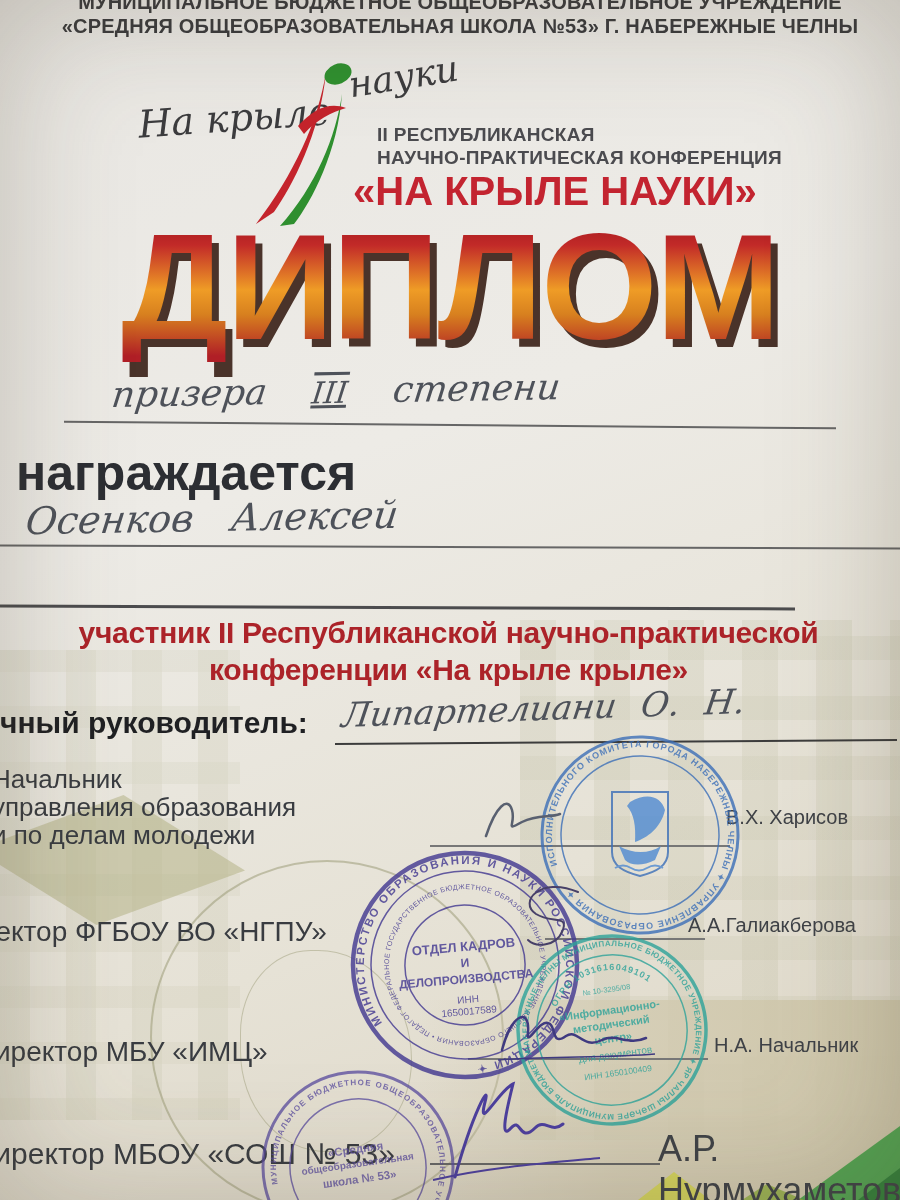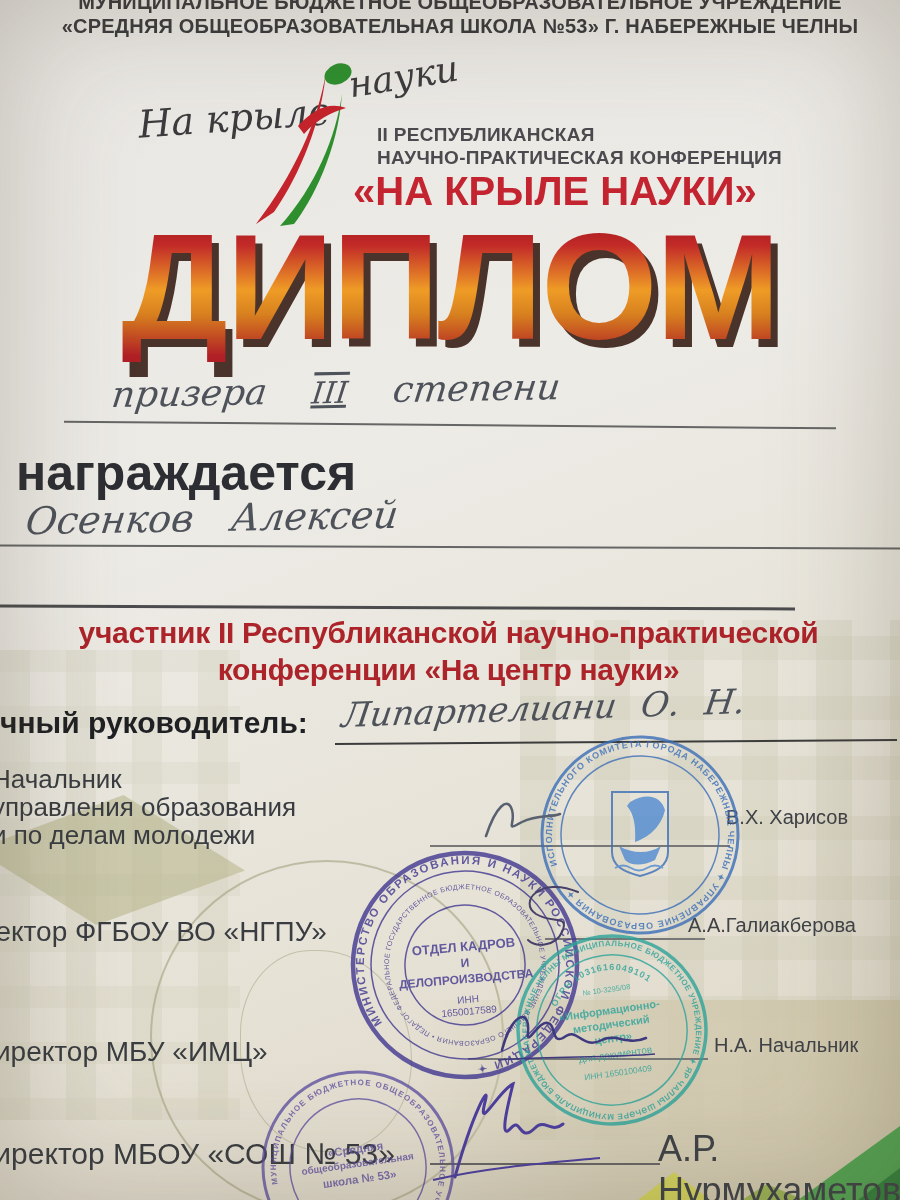--- a/index.html
+++ b/index.html
@@ -103,21 +103,21 @@
   <div class="abs rule" style="left:64px;top:424px;width:772px;height:2px;transform:rotate(.5deg)"></div>
 
   <div class="abs" style="left:16px;top:444px;width:890px;text-align:left;font-weight:700;font-size:50px;color:#2c2e33;z-index:3">награждается</div>
 
   <div class="abs hand" style="left:26px;top:496px;font-size:38px;transform:rotate(-1deg) skewX(-8deg);word-spacing:26px;">Осенков  Алексей</div>
   <div class="abs rule" style="left:0;top:546px;width:900px;height:2px;transform:rotate(.2deg)"></div>
 
   <div class="abs rule" style="left:0;top:606px;width:795px;height:2.5px;background:#4c4c4e;transform:rotate(.2deg)"></div>
   <div class="abs" style="left:0;top:614px;width:870px;text-align:center;z-index:3">
     <div class="redline">участник II Республиканской научно-практической</div>
-    <div class="redline">конференции «На центр науки»</div>
+    <div class="redline">конференции «На крыле крыле»</div>
   </div>
 
   <div class="abs" style="left:-55px;top:706px;font-weight:700;font-size:30px;color:#1f2023;z-index:3">Научный руководитель:</div>
   <div class="abs hand" style="left:342px;top:688px;font-size:34px;transform:rotate(-2deg) skewX(-10deg);word-spacing:14px;">Липартелиани  О. Н.</div>
   <div class="abs rule" style="left:335px;top:741px;width:562px;height:1.5px;background:#3c3c3c;transform:rotate(-.4deg)"></div>
 
   <div class="abs sigtitle" style="left:-8px;top:765px">
     <div>Начальник</div>
     <div>управления образования</div>
     <div>и по делам молодежи</div>

